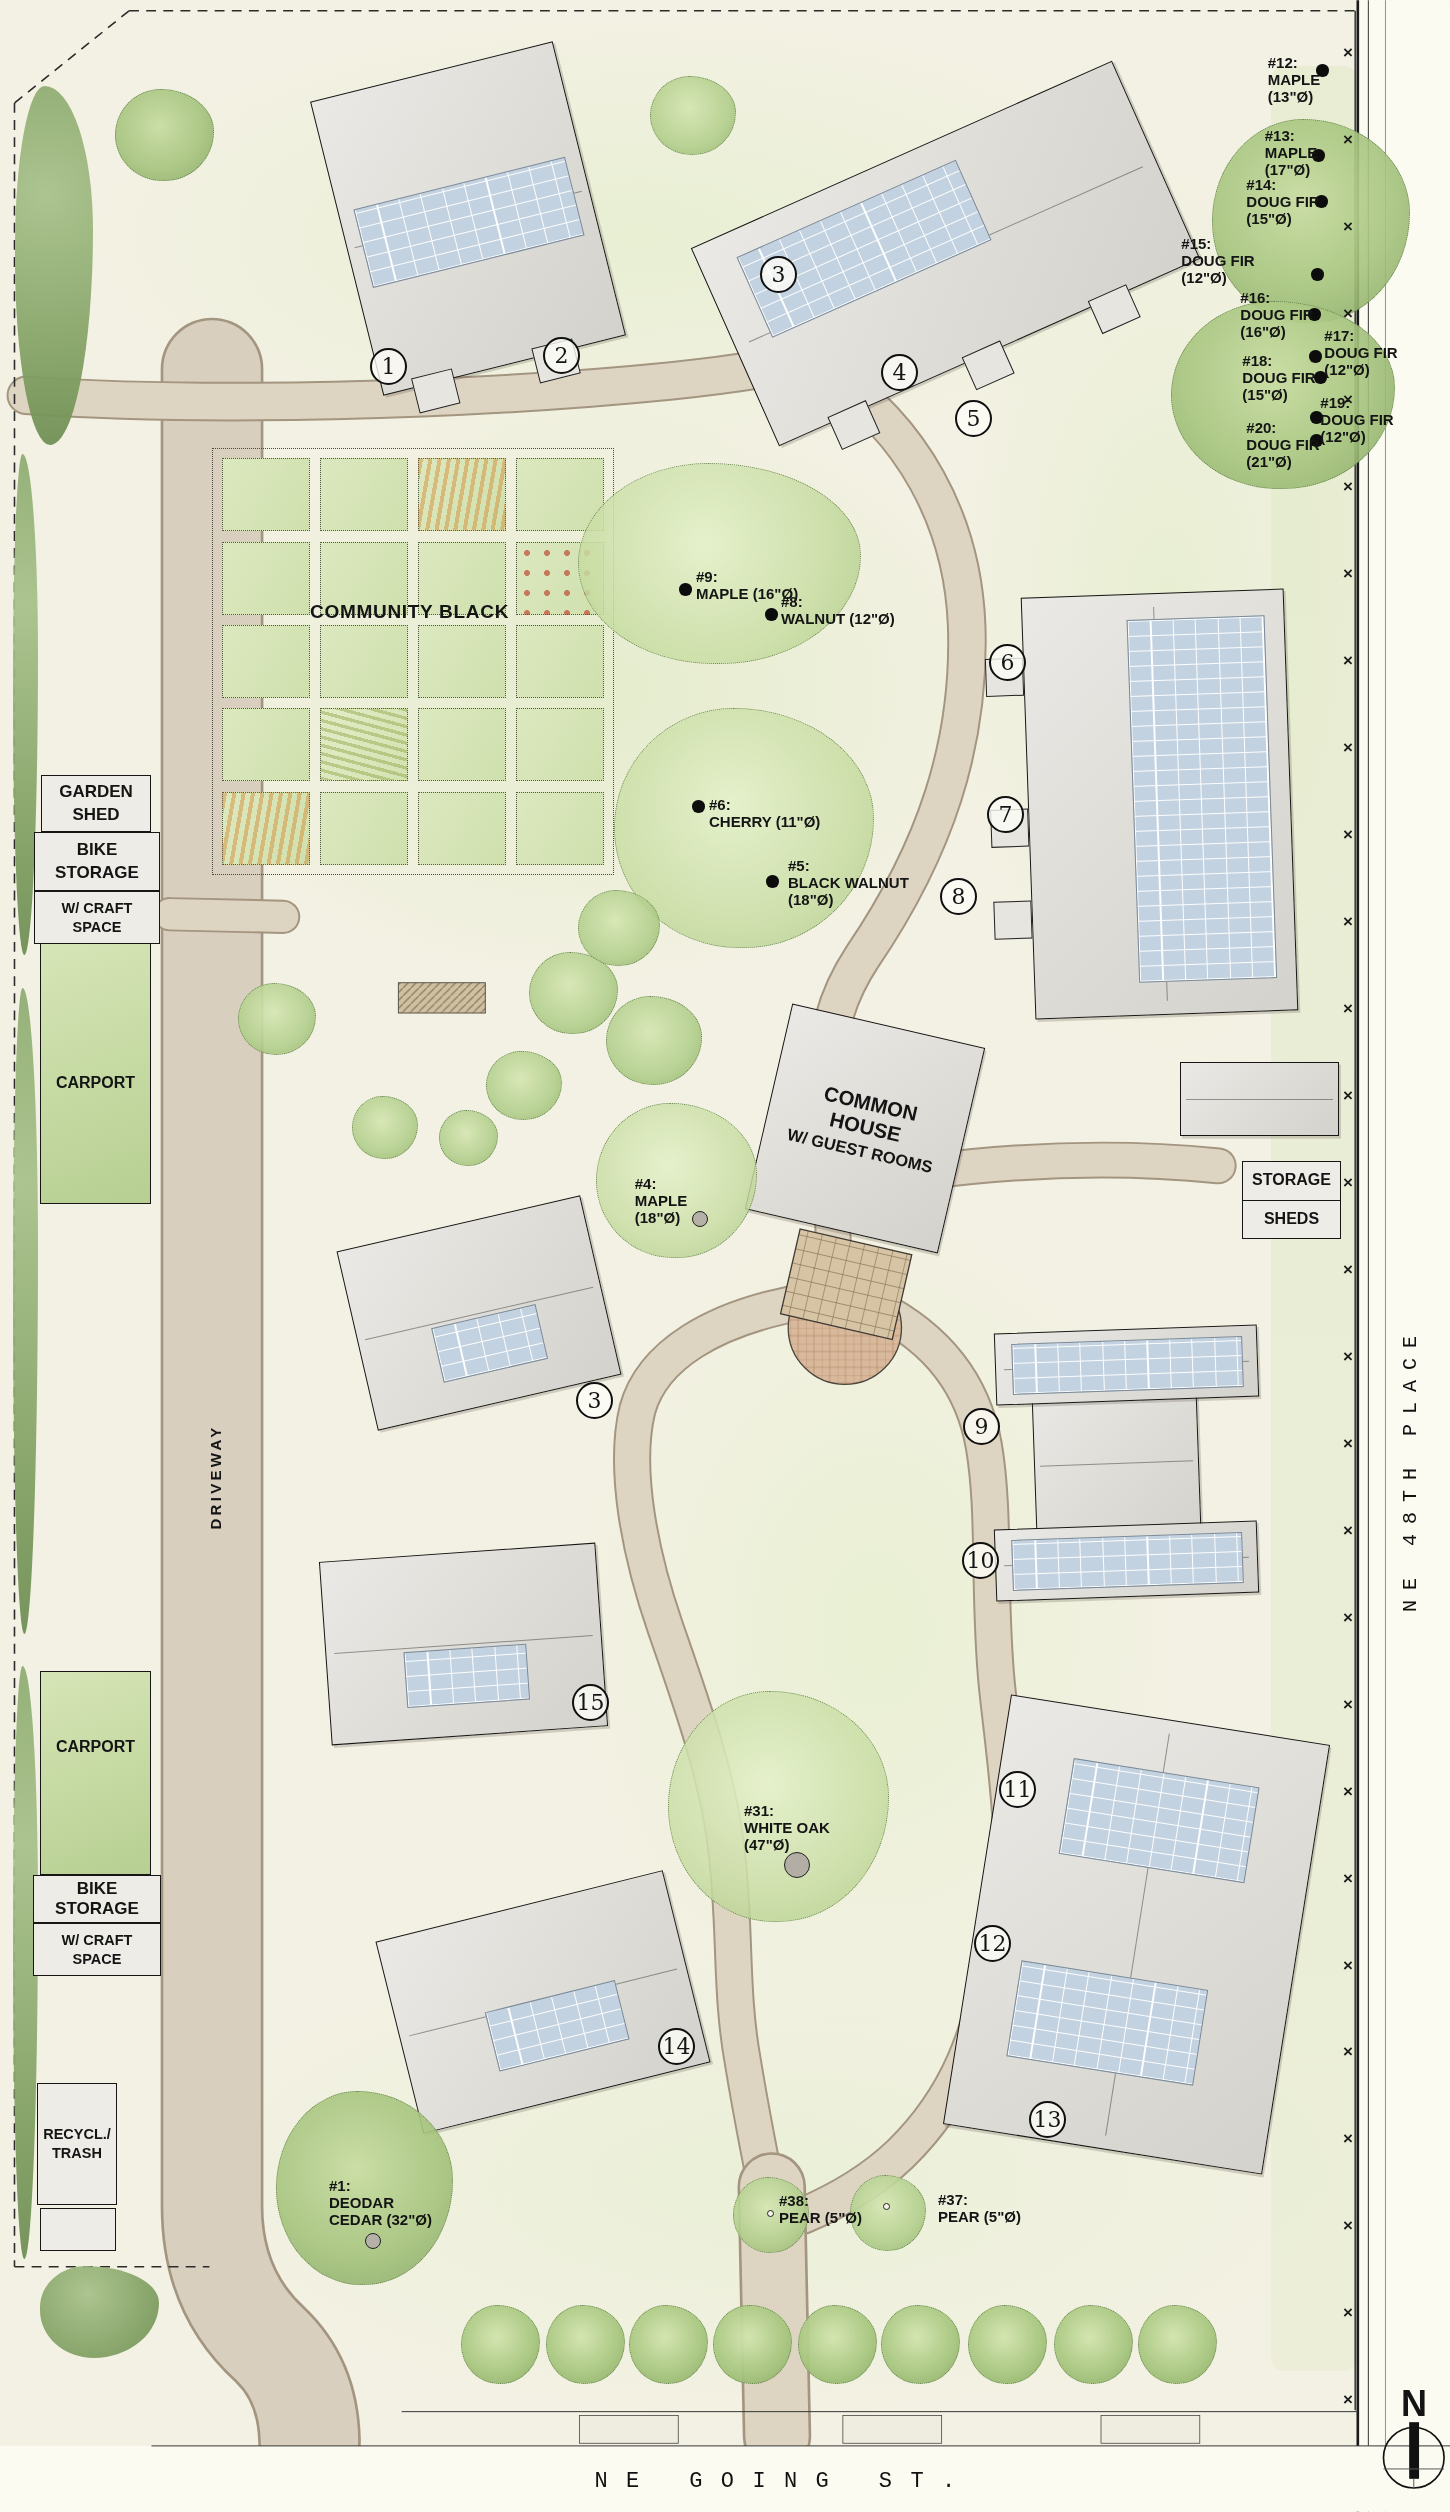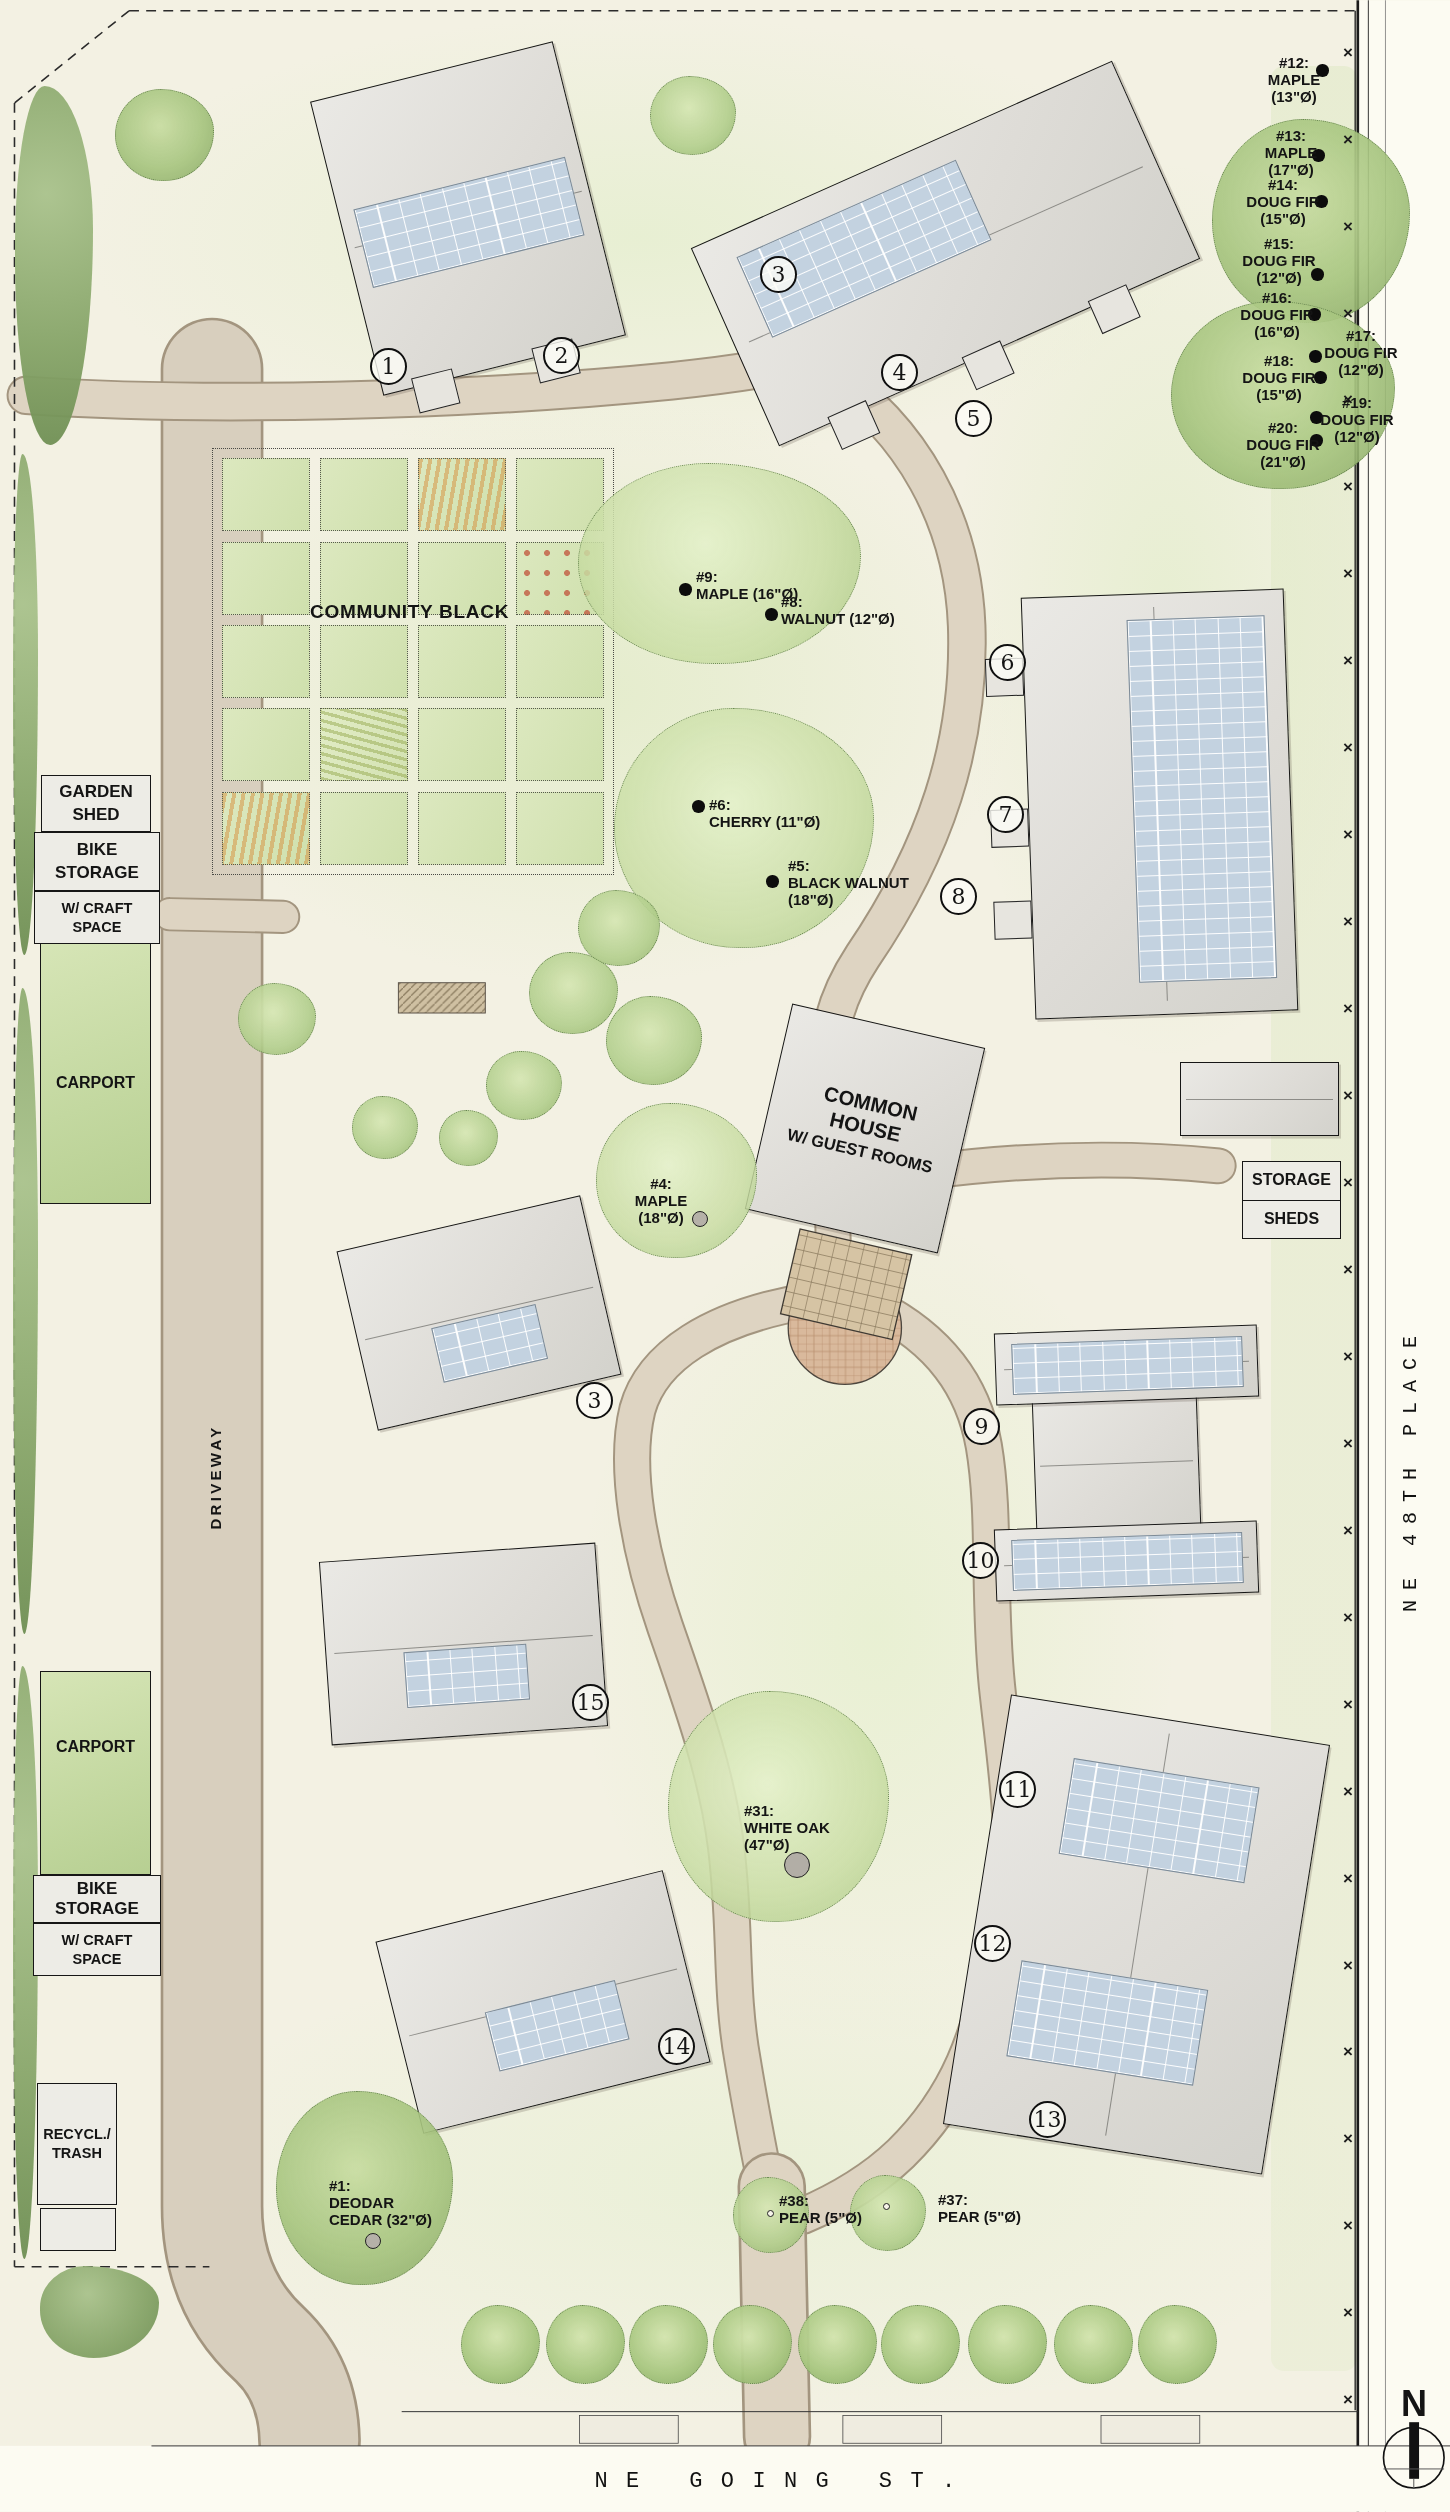--- a/index.html
+++ b/index.html
@@ -48,21 +48,21 @@
   .tone-light{background:radial-gradient(circle at 45% 40%, rgba(228,240,202,.9), rgba(201,221,164,.85) 60%, rgba(168,198,128,.82));}
   .tone-mid{background:radial-gradient(circle at 45% 40%, rgba(200,220,162,.95), rgba(166,196,126,.9) 55%, rgba(132,165,96,.88));}
   .tone-small{background:radial-gradient(circle at 45% 40%, rgba(214,230,180,.95), rgba(178,206,140,.9) 60%, rgba(144,176,106,.88));}
   .tone-street{background:radial-gradient(circle at 45% 40%, rgba(211,228,175,.97), rgba(166,197,126,.95) 60%, rgba(133,168,98,.95));}
   
   .unit-circle{position:absolute;z-index:7;width:37px;height:37px;border-radius:50%;border:2px solid #0f0f0f;
                background:rgba(252,252,246,.8);display:flex;align-items:center;justify-content:center;
                font-family:"DejaVu Serif",serif;font-size:22px;box-sizing:border-box;}
   
   .tree-label{position:absolute;z-index:8;font-size:15px;line-height:1.12;font-weight:600;white-space:nowrap;}
-  .tl-center{transform:translateX(-50%);text-align:center;}
+  .tl-center{transform:translateX(-50%);}
   .tl-left{text-align:left;}
   .tree-dot{position:absolute;z-index:6;border-radius:50%;box-sizing:border-box;}
   .dot-filled{background:#0c0c0c;}
   .dot-open{background:#b5b1a8;border:1.6px solid #222;}
   .dot-open-large{background:#b2aea6;border:1.6px solid #222;}
   .dot-open-small{background:#f7f5ea;border:1.3px solid #222;}
   
   .maplabel{position:absolute;z-index:9;font-weight:600;white-space:nowrap;}
   #garden-label{font-size:19px;letter-spacing:0.7px;}
   #driveway-label{font-size:15px;letter-spacing:3.3px;transform:translate(-50%,-50%) rotate(-90deg);}
@@ -344,21 +344,21 @@
       <div class="tree-label tl-center" style="left: 1291px; top: 128px;">
         <div>#13:</div>
         <div>MAPLE</div>
         <div>(17"Ø)</div>
       </div>
       <div class="tree-label tl-center" style="left: 1283px; top: 177px;">
         <div>#14:</div>
         <div>DOUG FIR</div>
         <div>(15"Ø)</div>
       </div>
-      <div class="tree-label tl-center" style="left: 1279px; top: 236px;">
+      <div class="tree-label tl-center" style="left: 1218px; top: 236px;">
         <div>#15:</div>
         <div>DOUG FIR</div>
         <div>(12"Ø)</div>
       </div>
       <div class="tree-label tl-center" style="left: 1277px; top: 290px;">
         <div>#16:</div>
         <div>DOUG FIR</div>
         <div>(16"Ø)</div>
       </div>
       <div class="tree-label tl-center" style="left: 1361px; top: 328px;">

